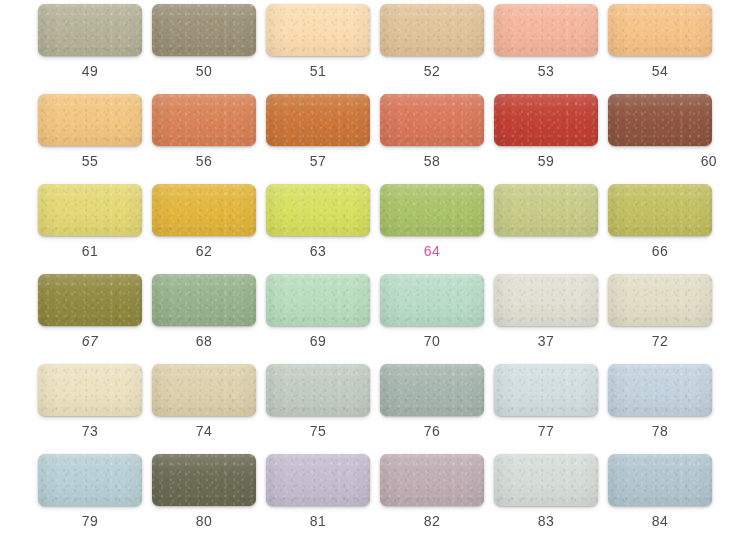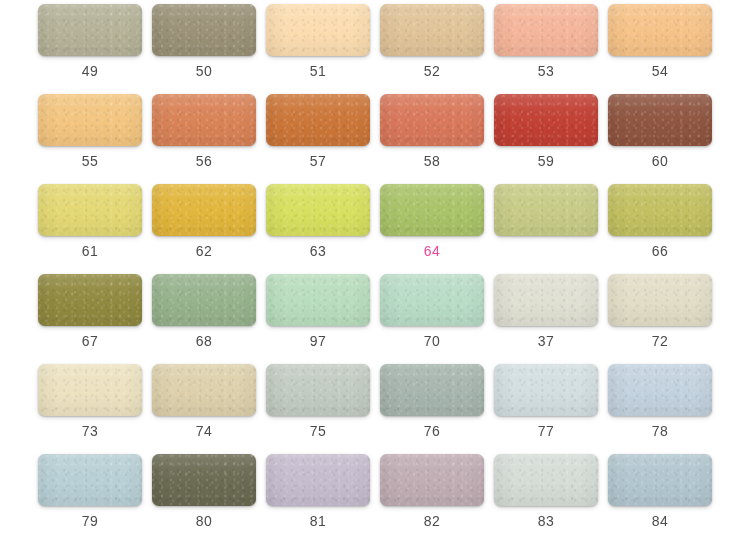--- a/index.html
+++ b/index.html
@@ -130,21 +130,21 @@
     <div class="swatch-cell" style="left: 375px; top: 90px;">
       <div class="swatch-chip" title="#d9775a" style="width: 104px; height: 52px; border-radius: 7px; background-color: rgb(217, 119, 90);"></div>
       <div class="swatch-label" style="color: rgb(75, 75, 75);">58</div>
     </div>
     <div class="swatch-cell" style="left: 489px; top: 90px;">
       <div class="swatch-chip" title="#c23f33" style="width: 104px; height: 52px; border-radius: 7px; background-color: rgb(194, 63, 51);"></div>
       <div class="swatch-label" style="color: rgb(75, 75, 75);">59</div>
     </div>
     <div class="swatch-cell" style="left: 603px; top: 90px;">
       <div class="swatch-chip" title="#8f5540" style="width: 104px; height: 52px; border-radius: 7px; background-color: rgb(143, 85, 64);"></div>
-      <div class="swatch-label" style="color: rgb(75, 75, 75);">60</div>
+      <div class="swatch-label" style="color: rgb(75, 75, 75); text-align: right;">60</div>
     </div>
     <div class="swatch-cell" style="left: 33px; top: 180px;">
       <div class="swatch-chip" title="#e3d873" style="width: 104px; height: 52px; border-radius: 7px; background-color: rgb(227, 216, 115);"></div>
       <div class="swatch-label" style="color: rgb(75, 75, 75);">61</div>
     </div>
     <div class="swatch-cell" style="left: 147px; top: 180px;">
       <div class="swatch-chip" title="#e2b63b" style="width: 104px; height: 52px; border-radius: 7px; background-color: rgb(226, 182, 59);"></div>
       <div class="swatch-label" style="color: rgb(75, 75, 75);">62</div>
     </div>
     <div class="swatch-cell" style="left: 261px; top: 180px;">
@@ -158,29 +158,29 @@
     <div class="swatch-cell" style="left: 489px; top: 180px;">
       <div class="swatch-chip" title="#c7cb86" style="width: 104px; height: 52px; border-radius: 7px; background-color: rgb(199, 203, 134);"></div>
       <div class="swatch-label" style="color: rgb(75, 75, 75); margin-top: 48px;">65</div>
     </div>
     <div class="swatch-cell" style="left: 603px; top: 180px;">
       <div class="swatch-chip" title="#c2c060" style="width: 104px; height: 52px; border-radius: 7px; background-color: rgb(194, 192, 96);"></div>
       <div class="swatch-label" style="color: rgb(75, 75, 75);">66</div>
     </div>
     <div class="swatch-cell" style="left: 33px; top: 270px;">
       <div class="swatch-chip" title="#90893f" style="width: 104px; height: 52px; border-radius: 7px; background-color: rgb(144, 137, 63);"></div>
-      <div class="swatch-label" style="color: rgb(75, 75, 75);">67</div>
+      <div class="swatch-label" style="color: rgb(75, 75, 75); font-style: italic;">67</div>
     </div>
     <div class="swatch-cell" style="left: 147px; top: 270px;">
       <div class="swatch-chip" title="#96b28c" style="width: 104px; height: 52px; border-radius: 7px; background-color: rgb(150, 178, 140);"></div>
       <div class="swatch-label" style="color: rgb(75, 75, 75);">68</div>
     </div>
     <div class="swatch-cell" style="left: 261px; top: 270px;">
       <div class="swatch-chip" title="#b8ddbd" style="width: 104px; height: 52px; border-radius: 7px; background-color: rgb(184, 221, 189);"></div>
-      <div class="swatch-label" style="color: rgb(75, 75, 75);">97</div>
+      <div class="swatch-label" style="color: rgb(75, 75, 75);">69</div>
     </div>
     <div class="swatch-cell" style="left: 375px; top: 270px;">
       <div class="swatch-chip" title="#b8dcc6" style="width: 104px; height: 52px; border-radius: 7px; background-color: rgb(184, 220, 198);"></div>
       <div class="swatch-label" style="color: rgb(75, 75, 75);">70</div>
     </div>
     <div class="swatch-cell" style="left: 489px; top: 270px;">
       <div class="swatch-chip" title="#dfdfd2" style="width: 104px; height: 52px; border-radius: 7px; background-color: rgb(223, 223, 210);"></div>
       <div class="swatch-label" style="color: rgb(75, 75, 75);">37</div>
     </div>
     <div class="swatch-cell" style="left: 603px; top: 270px;">

